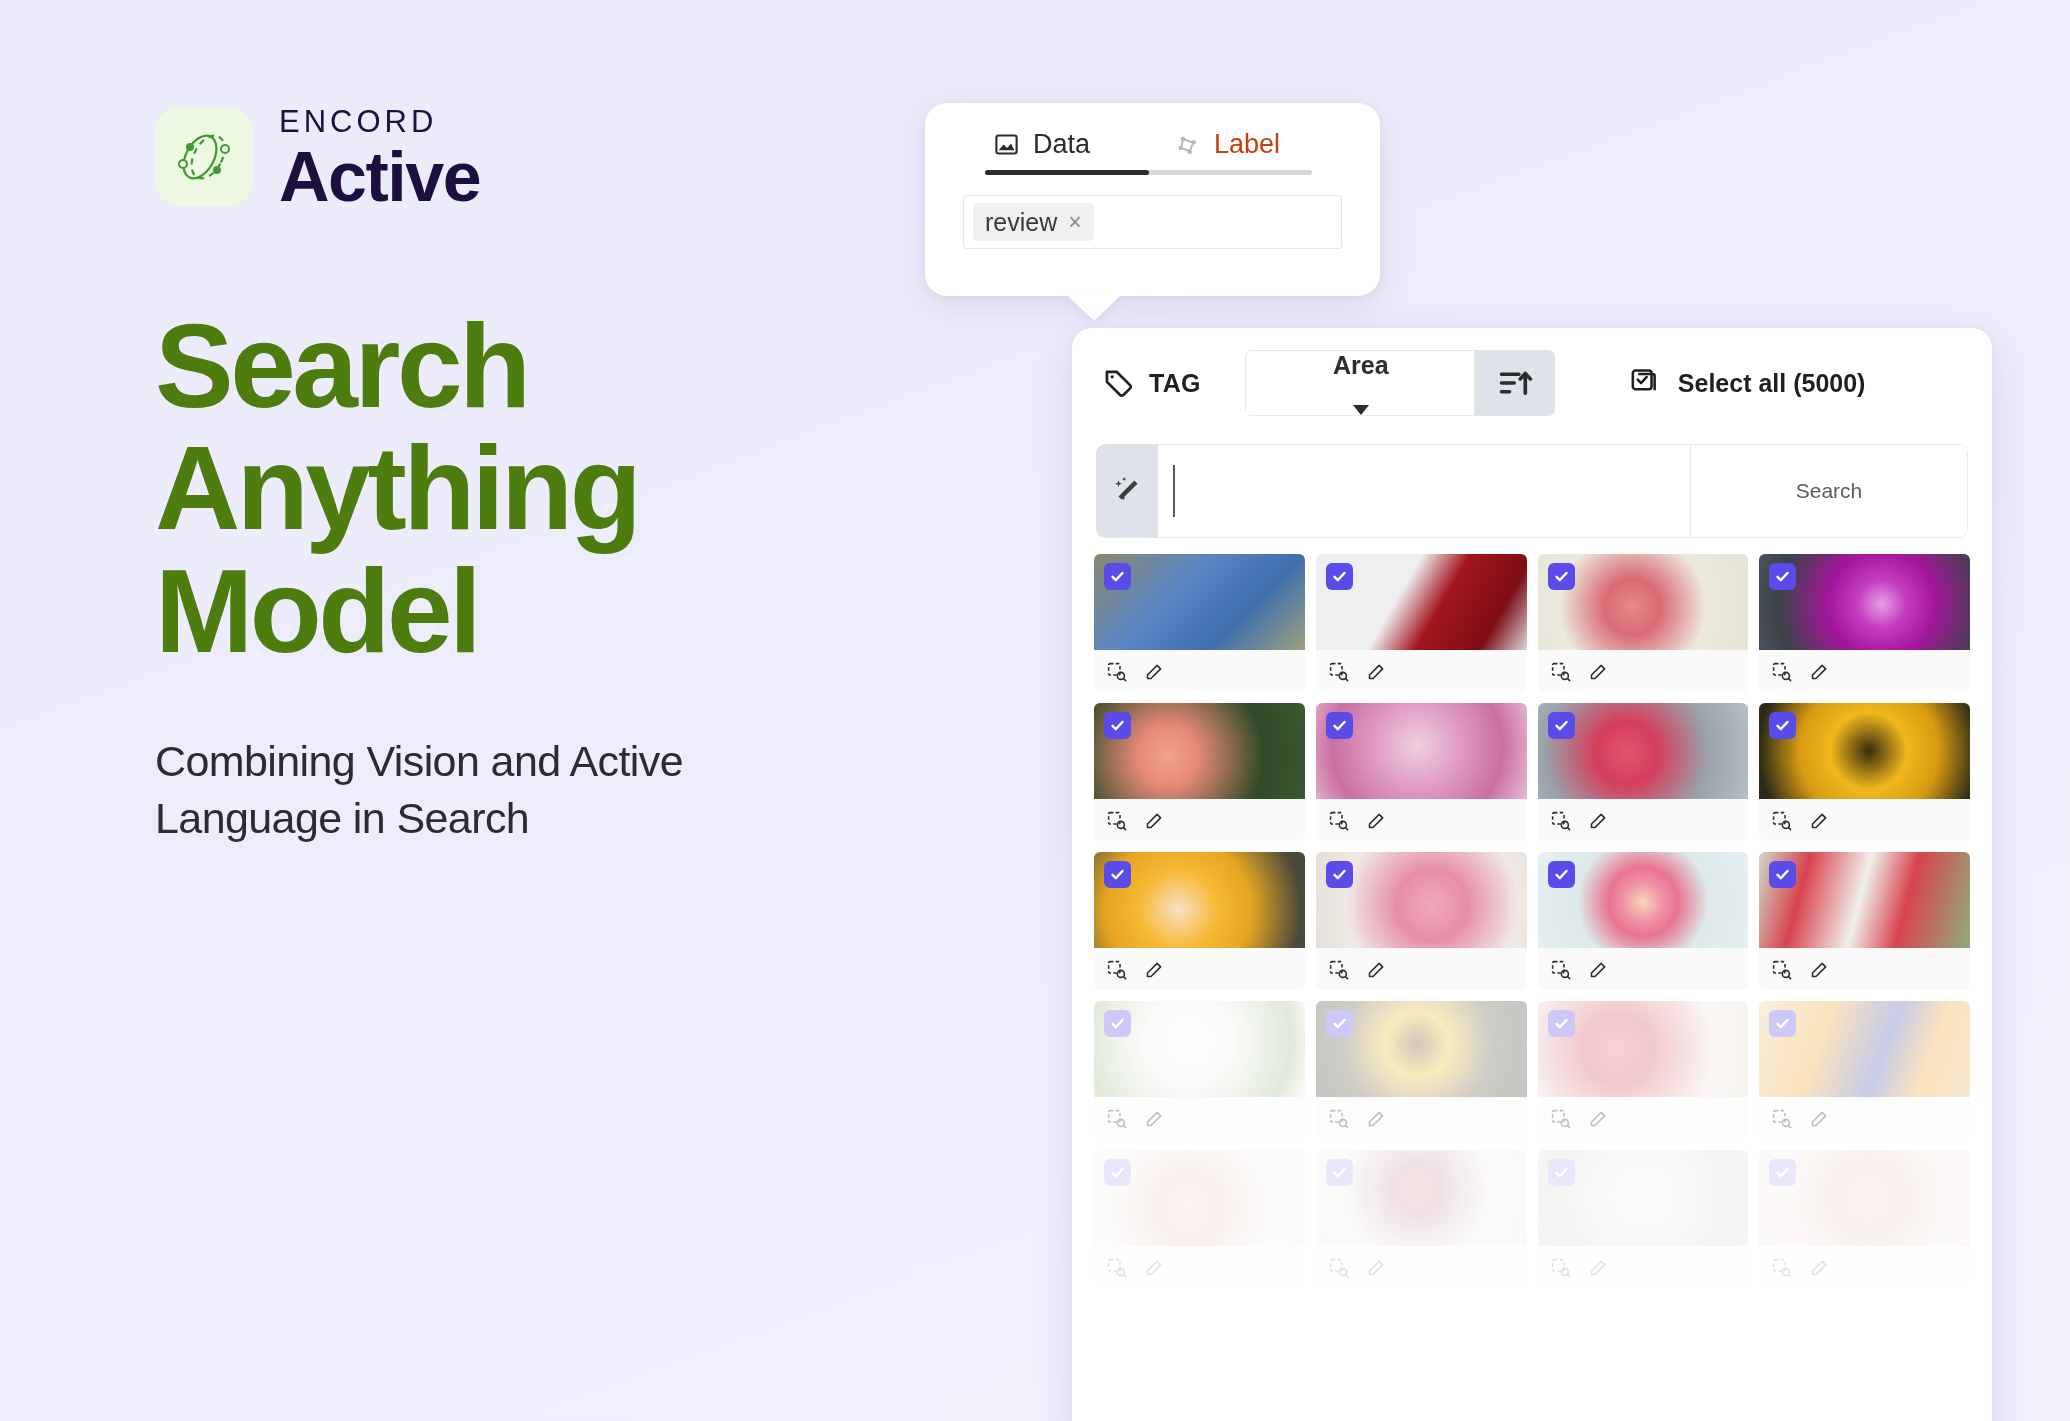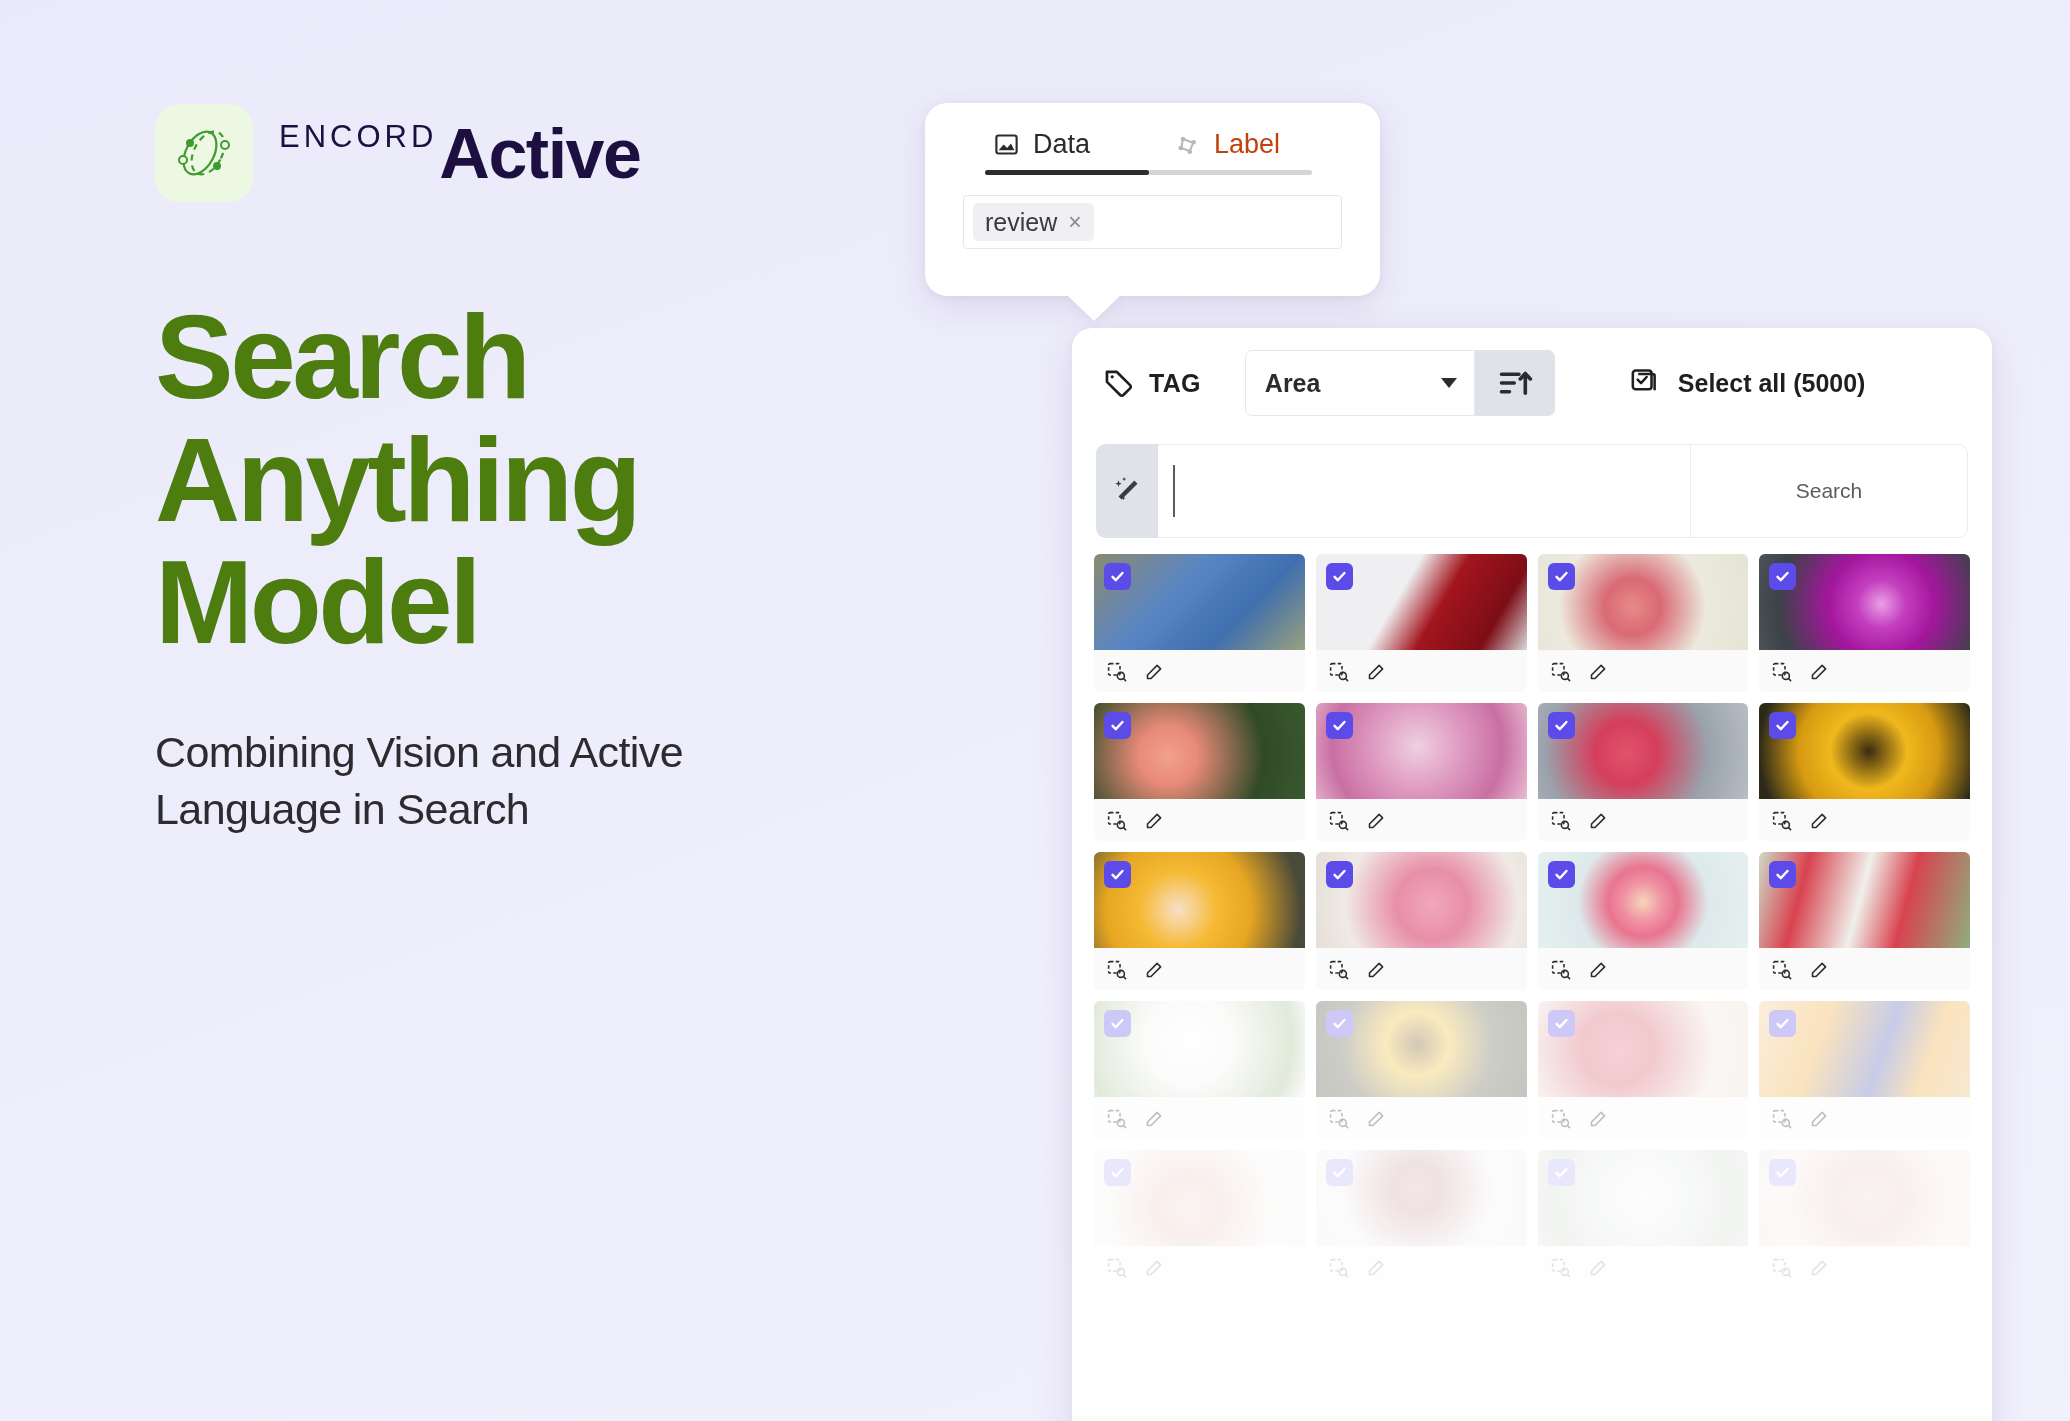--- a/index.html
+++ b/index.html
@@ -20,21 +20,21 @@
     width: 830px;
   }
   .brand { display: flex; align-items: center; gap: 26px; }
   .brand-mark {
     width: 98px; height: 98px;
     background: #edf8e2;
     border-radius: 24px;
     display: flex; align-items: center; justify-content: center;
     flex: 0 0 auto;
   }
-  .brand-text { display: flex; flex-direction: row; gap: 2px; }
+  .brand-text { display: flex; flex-direction: column; gap: 2px; }
   .brand-encord {
     font-size: 31px; letter-spacing: 4.0px; font-weight: 400;
     color: #1d1040;
   }
   .brand-active {
     font-size: 70px; font-weight: 700; letter-spacing: -1.5px;
     color: #1d0f3f; line-height: 0.95; margin-top: 2px;
   }
 
   .headline {
@@ -144,21 +144,21 @@
     margin-left: 44px;
     height: 66px;
   }
   .select-box {
     width: 230px;
     border: 1.5px solid #e8e8ec;
     border-radius: 7px 0 0 7px;
     background: #fff;
     display: flex; align-items: center; justify-content: space-between;
     padding: 0 17px 0 19px;
-    font-size: 25px; font-weight: 700; color: #2c2c30;
+    font-size: 25px; font-weight: 700; color: #2c2c30; flex-direction: column;
   }
   .caret {
     width: 0; height: 0;
     border-left: 8px solid transparent;
     border-right: 8px solid transparent;
     border-top: 10px solid #2c2c30;
   }
   .sort-btn {
     width: 80px;
     background: #dfe3e9;

